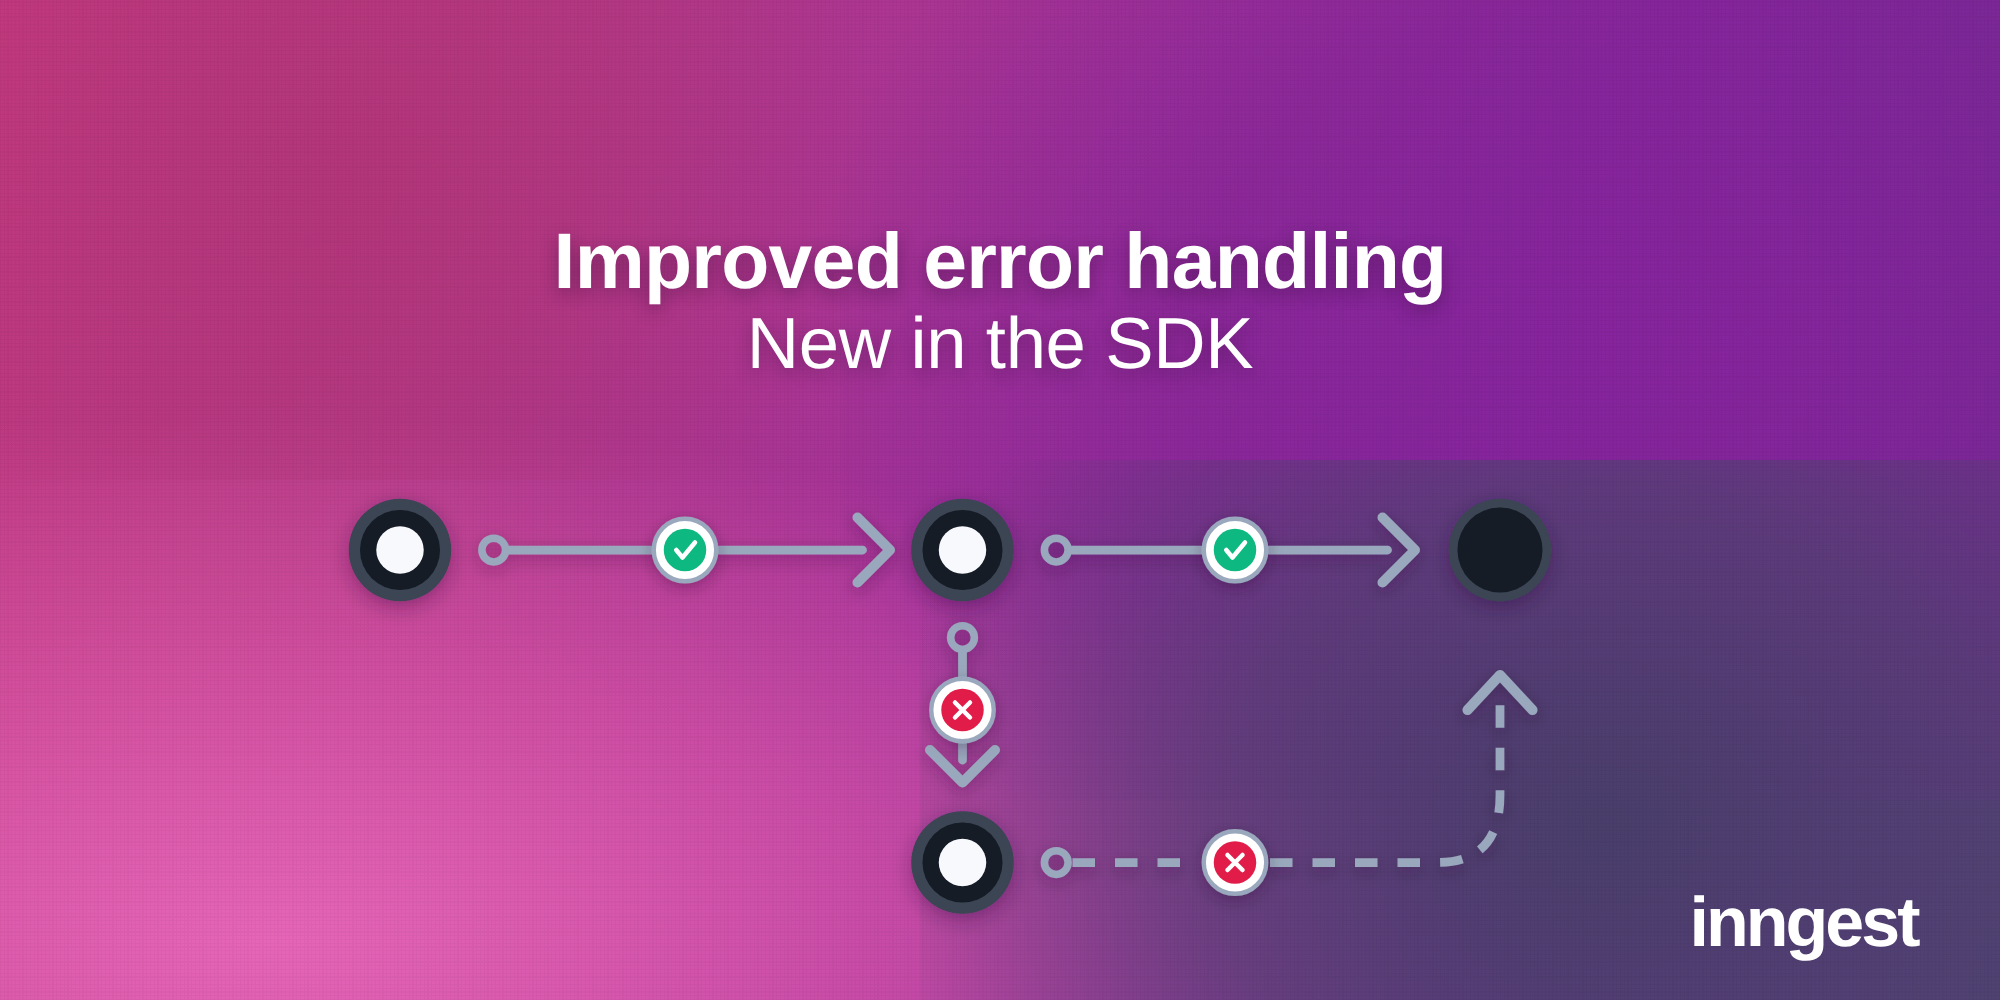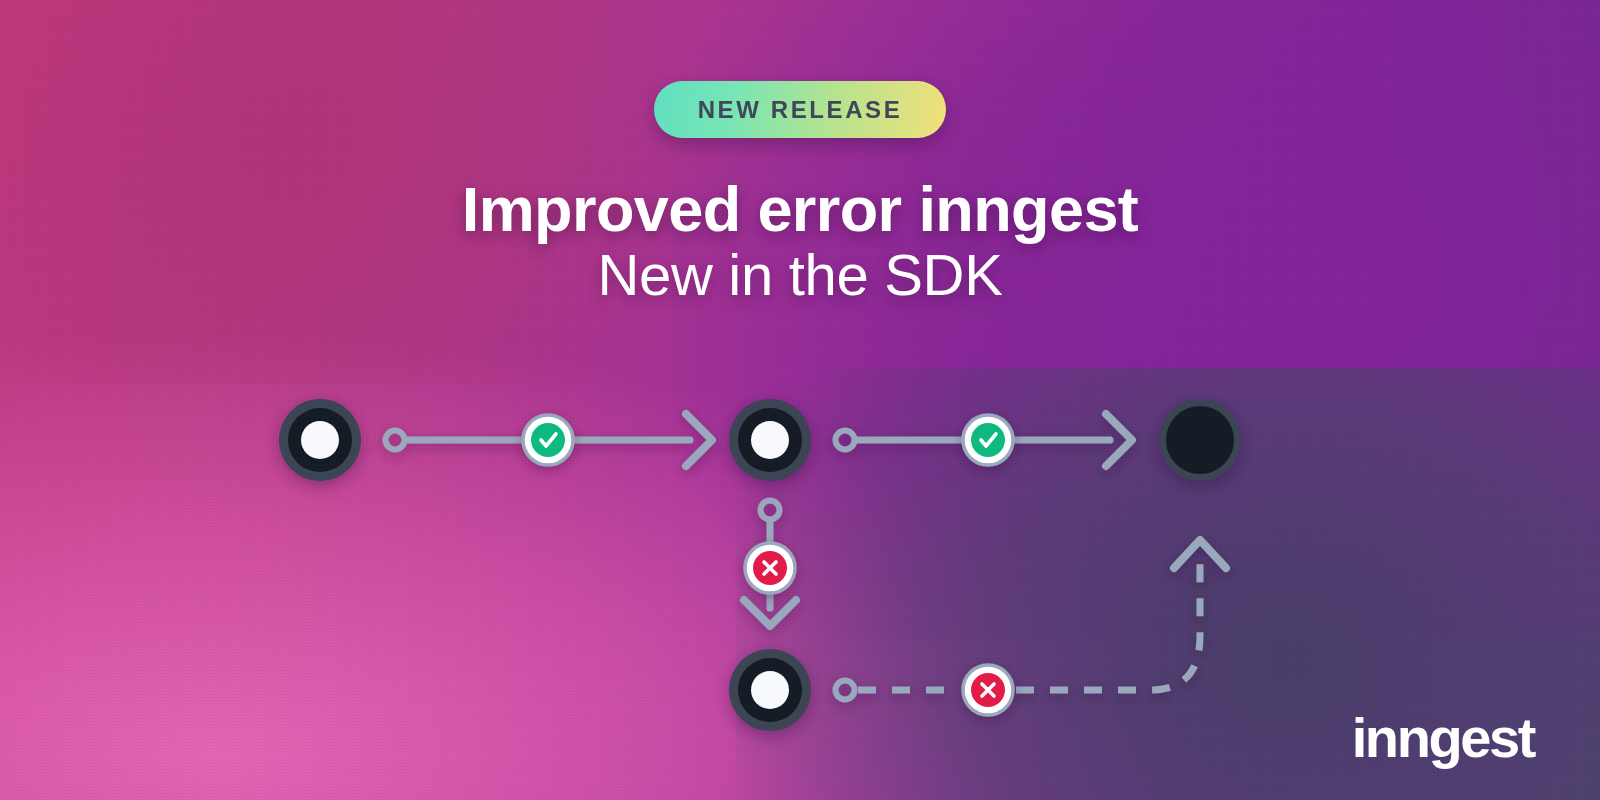--- a/index.html
+++ b/index.html
@@ -166,25 +166,22 @@
 
   <div class="bg-base"></div>
   <div class="bg-blob-a"></div>
   <div class="bg-blob-b"></div>
   <div class="bg-blob-c"></div>
   <div class="bg-blob-d"></div>
   <div class="bg-noise"></div>
 
   <div class="content">
 
-    <div class="badge-wrap">
-      <span class="badge">NEW RELEASE</span>
-    </div>
-
-    <div class="headline">Improved error inngest</div>
+
+    <div class="headline">Improved error handling</div>
     <div class="subhead">New in the SDK</div>
 
     <div class="diagram">
       <svg width="1600" height="800" viewBox="0 0 1600 800" xmlns="http://www.w3.org/2000/svg" aria-hidden="true">
         <defs>
           <filter id="softshadow" x="-60%" y="-60%" width="220%" height="220%">
             <feDropShadow dx="0" dy="4" stdDeviation="6" flood-color="#2b0d33" flood-opacity="0.30"></feDropShadow>
           </filter>
           <filter id="nodeshadow" x="-60%" y="-60%" width="220%" height="220%">
             <feDropShadow dx="0" dy="5" stdDeviation="8" flood-color="#2b0d33" flood-opacity="0.35"></feDropShadow>

